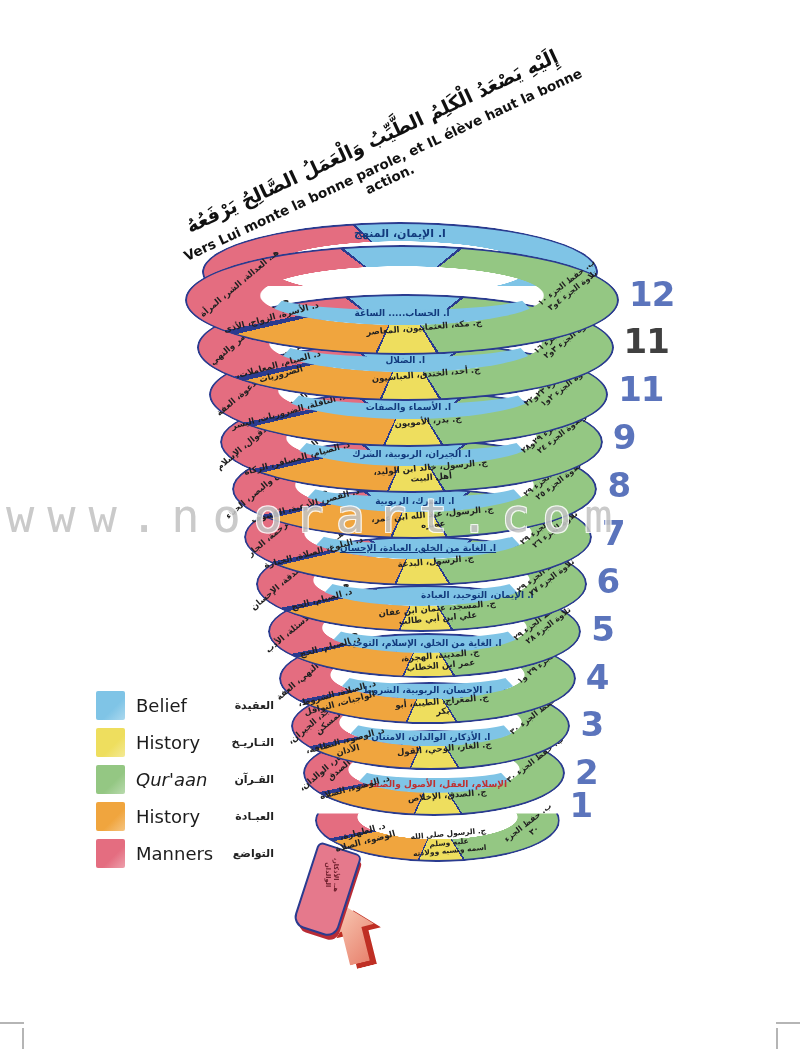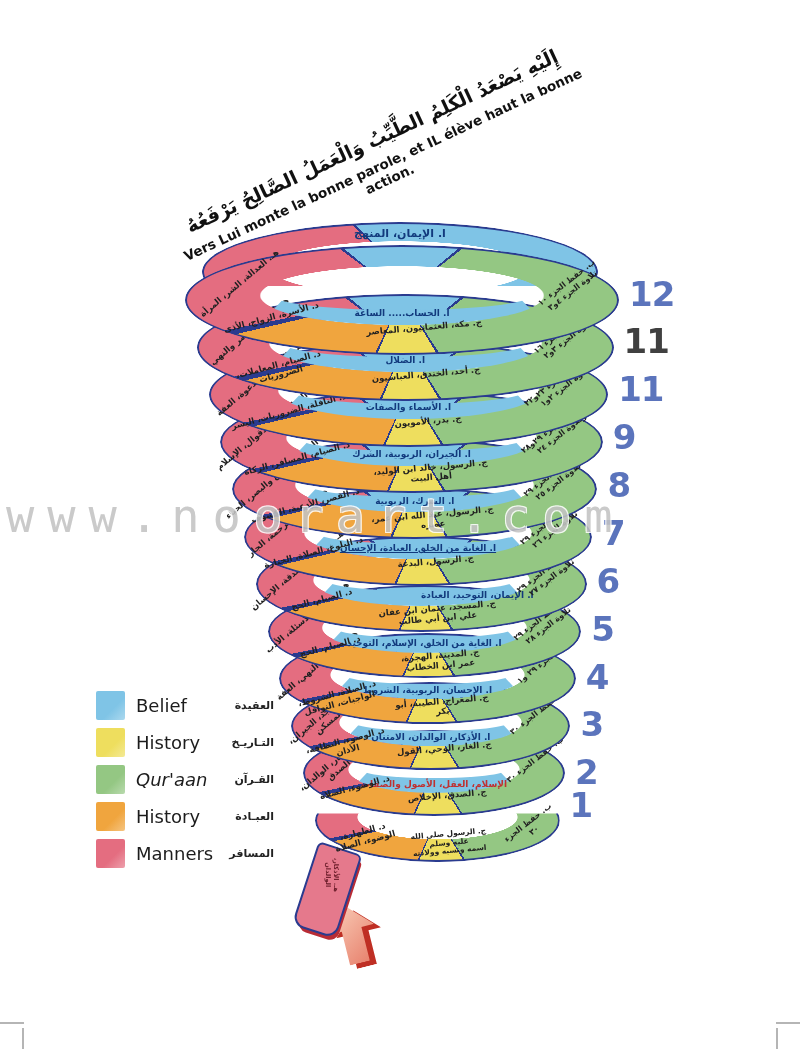--- a/index.html
+++ b/index.html
@@ -229,21 +229,21 @@
         <span class="leg-ar">القـرآن</span>
       </div>
       <div class="leg-row">
         <div class="leg-swatch" style="background: linear-gradient(135deg, rgb(240, 165, 62) 60%, rgba(255, 255, 255, 0.35)), rgb(240, 165, 62);"></div>
         <span class="leg-en">History</span>
         <span class="leg-ar">العبـادة</span>
       </div>
       <div class="leg-row">
         <div class="leg-swatch" style="background: linear-gradient(135deg, rgb(228, 109, 128) 60%, rgba(255, 255, 255, 0.35)), rgb(228, 109, 128);"></div>
         <span class="leg-en">Manners</span>
-        <span class="leg-ar">المسافر</span>
+        <span class="leg-ar">التواضع</span>
       </div>
     </div>
 
   <div id="watermark">www.noorart.com</div>
 
   <div class="crop" style="left:0;top:1022px;width:24px;height:2px;"></div>
   <div class="crop" style="left:22px;top:1028px;width:2px;height:21px;"></div>
   <div class="crop" style="left:776px;top:1022px;width:24px;height:2px;"></div>
   <div class="crop" style="left:776px;top:1028px;width:2px;height:21px;"></div>
 </div>

